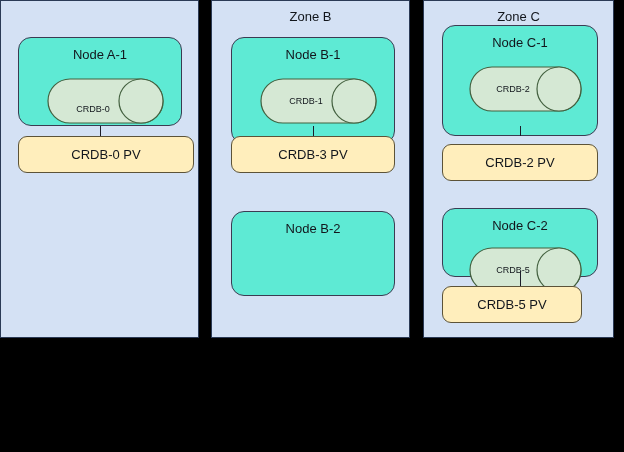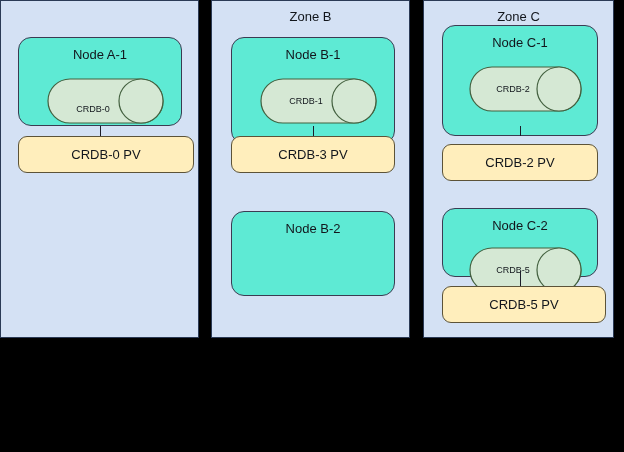--- a/index.html
+++ b/index.html
@@ -190,18 +190,18 @@
         <svg width="113" height="46" viewBox="0 0 113 46">
           <path d="M 23 1 L 90 1 A 22 22 0 0 1 90 45 L 23 45 A 22 22 0 0 1 23 1 Z" fill="#d5e8d4" stroke="#43603f" stroke-width="1.2"></path>
           <ellipse cx="90" cy="23" rx="22" ry="22" fill="#d5e8d4" stroke="#43603f" stroke-width="1.2"></ellipse>
         </svg>
         <div class="cyl-label" style="left:18px; width:52px; justify-content:center;">CRDB-5</div>
       </div>
     </div>
 
     <div class="connector" style="left:96px; top:270px; height:15px;"></div>
 
-    <div class="pv" style="left:18px; top:285px; width:164px; height:37px;justify-content:center;">
+    <div class="pv" style="left:18px; top:285px; width:140px; height:37px;justify-content:center;">
       <span class="pv-label">CRDB-5 PV</span>
     </div>
   </div>
 
 </div>
 
 </body></html>

